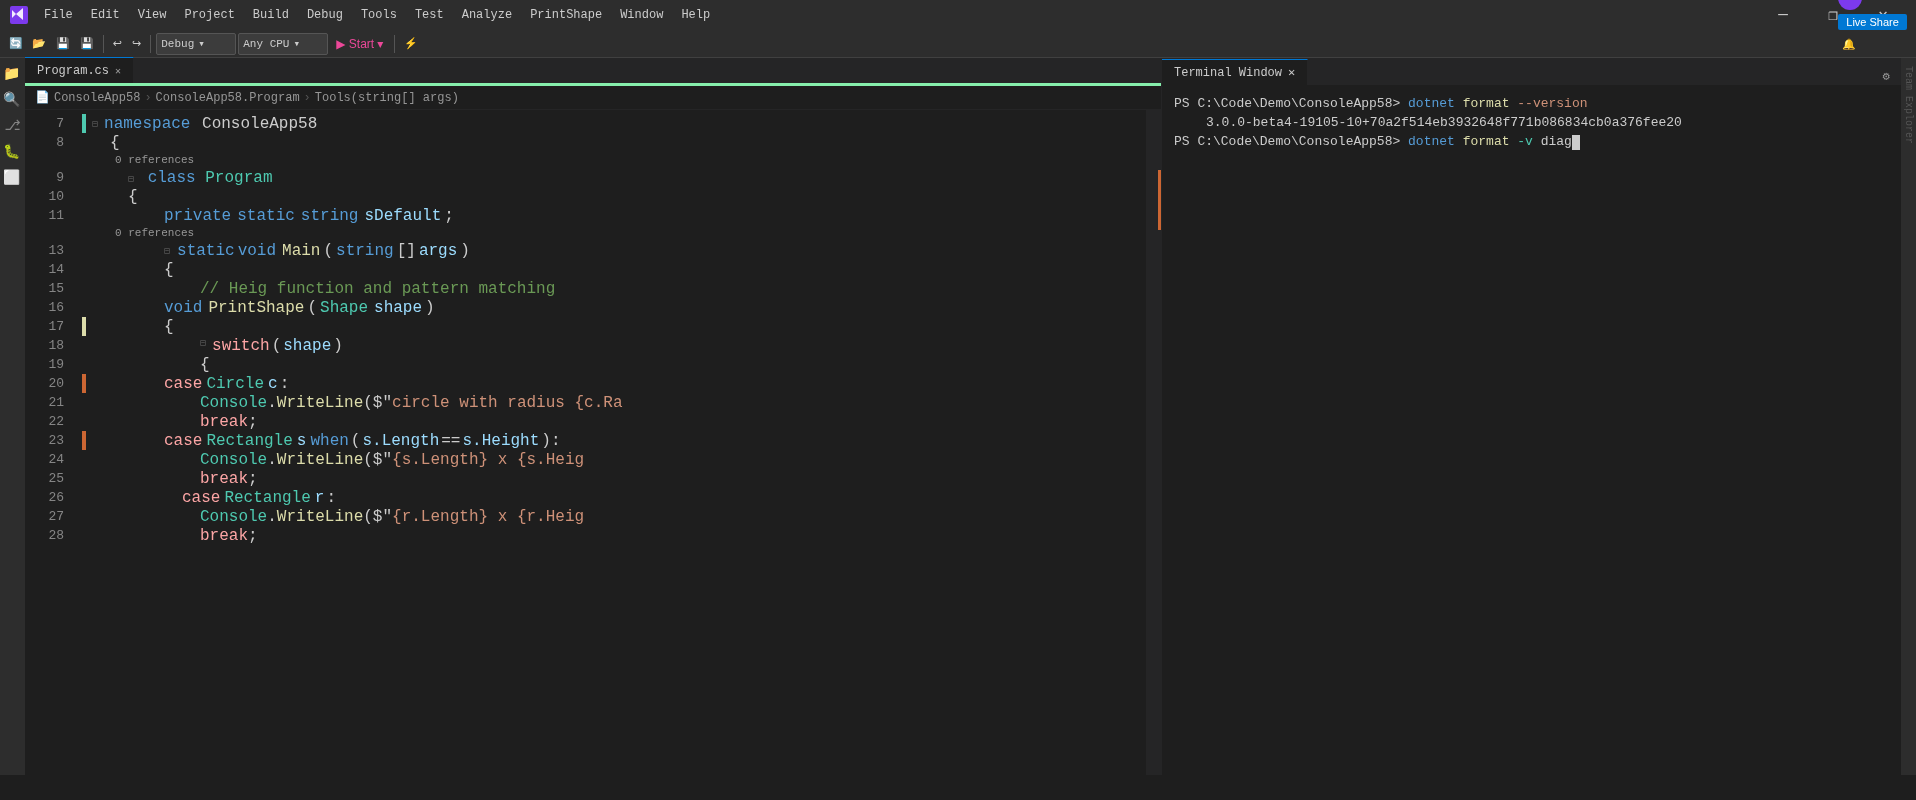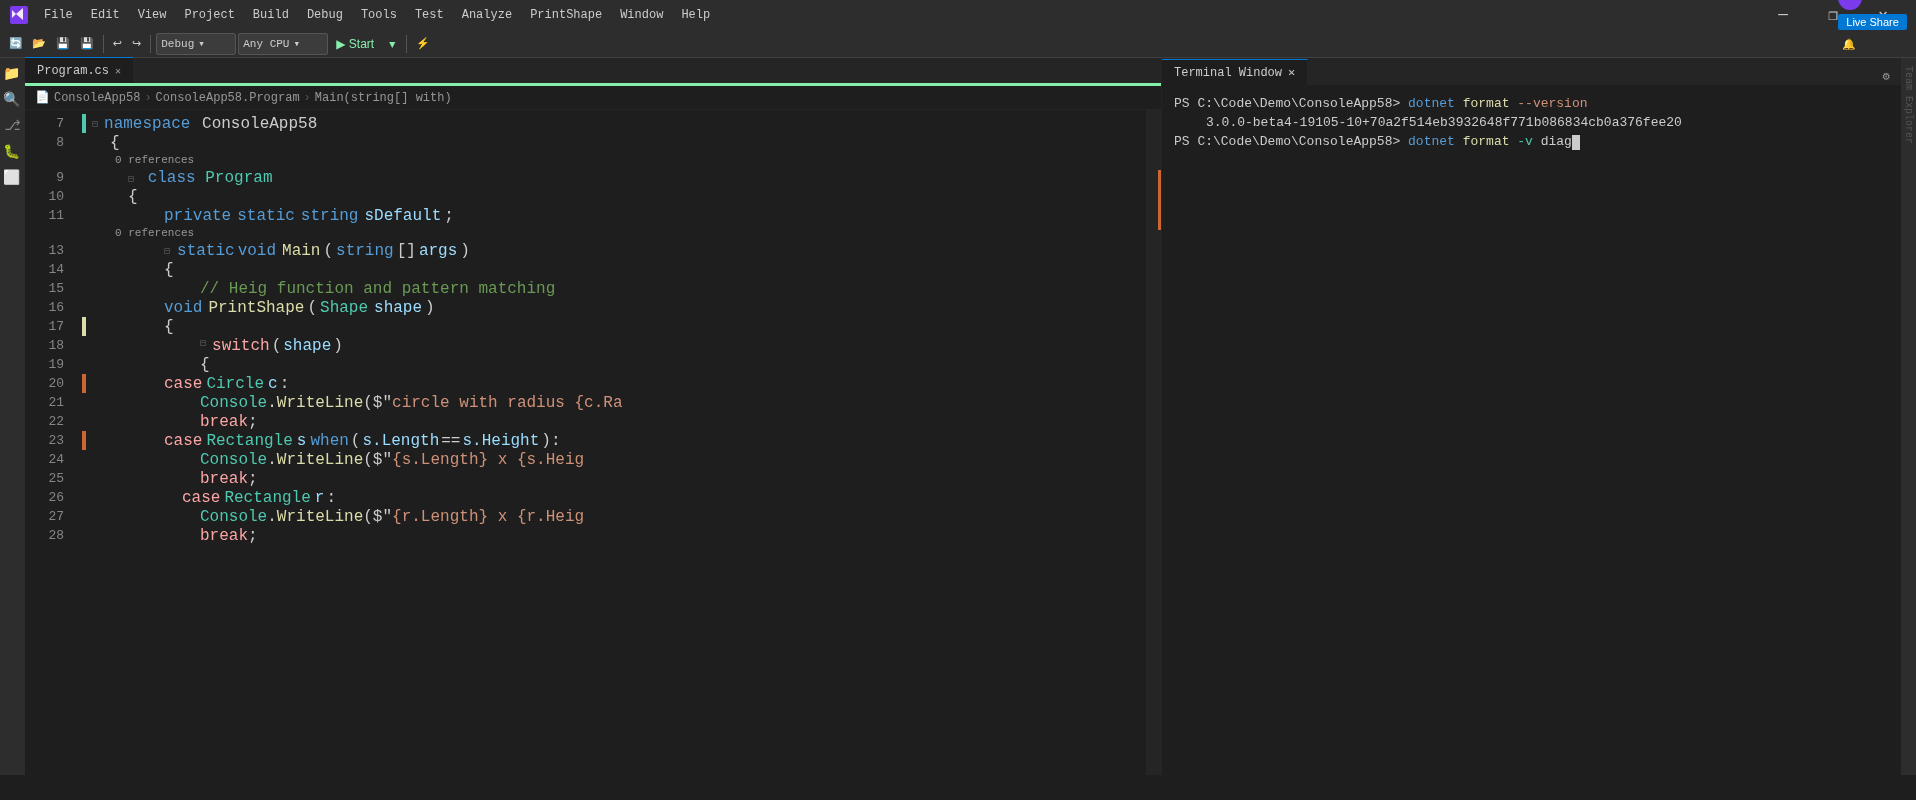--- a/index.html
+++ b/index.html
@@ -99,28 +99,28 @@
       cursor: pointer;
       display: flex;
       align-items: center;
       gap: 4px;
       border-radius: 2px;
       min-width: 80px;
     }
     .start-btn {
       background: transparent;
       border: none;
-      color: #86efac;
+      color: #ec4899;
       font-size: 12px;
       height: 22px;
       padding: 0 6px;
       cursor: pointer;
       display: flex;
       align-items: center;
-      gap: 15px;
+      gap: 3px;
       border-radius: 2px;
       justify-content: center;
     }
 
     
     .toolbar-right {
       margin-left: auto;
       display: flex;
       align-items: flex-start;
       gap: 4px;
@@ -465,21 +465,21 @@
       <div class="breadcrumb-item">
         <span style="color:#569cd6;">📄</span>
         <span>ConsoleApp58</span>
       </div>
       <span class="breadcrumb-sep">›</span>
       <div class="breadcrumb-item">
         <span>ConsoleApp58.Program</span>
       </div>
       <span class="breadcrumb-sep">›</span>
       <div class="breadcrumb-item">
-        <span>Main(string[] with)</span>
+        <span>Tools(string[] args)</span>
       </div>
     </div>
 
     <div class="code-area">
       <div style="display:flex; flex:1; overflow:hidden;">
 
         <div style="flex:1; overflow:hidden; padding-top:4px; position:relative;">
 
           <div class="code-line" style="position:relative;">
             <div class="line-num-col" style="color:#858585;">7</div>

